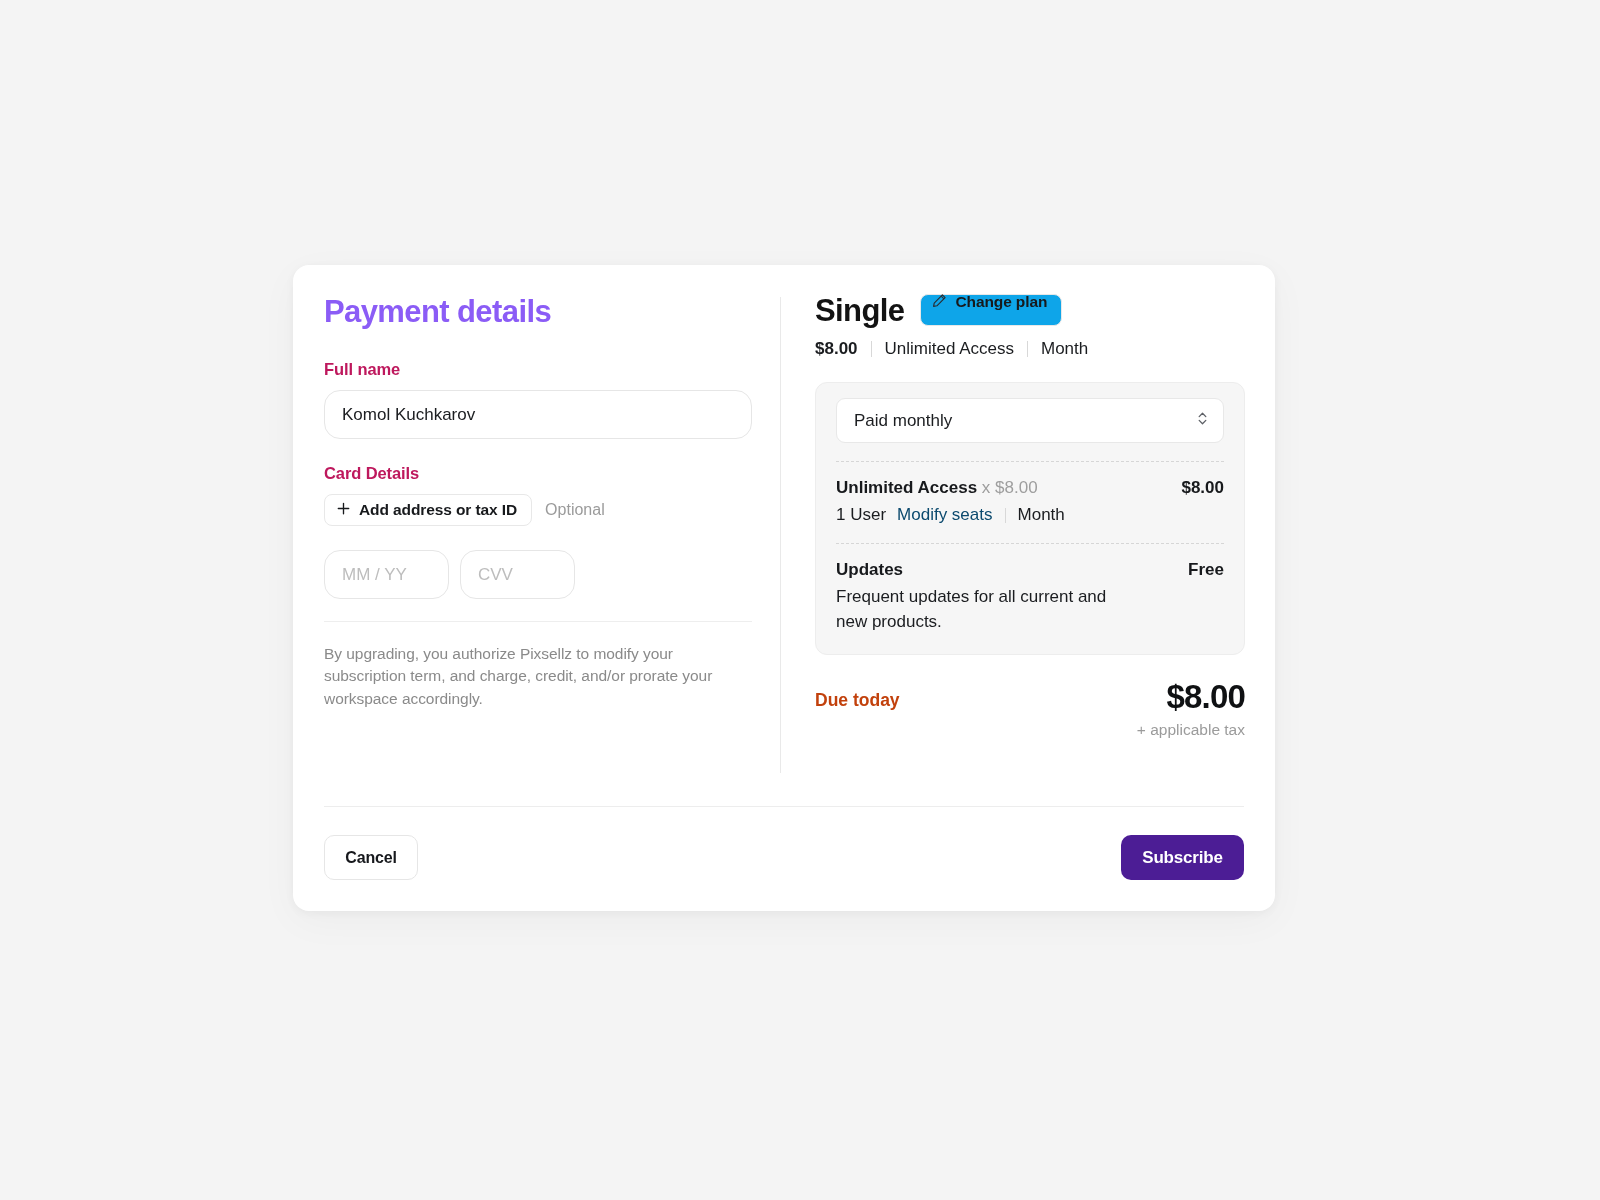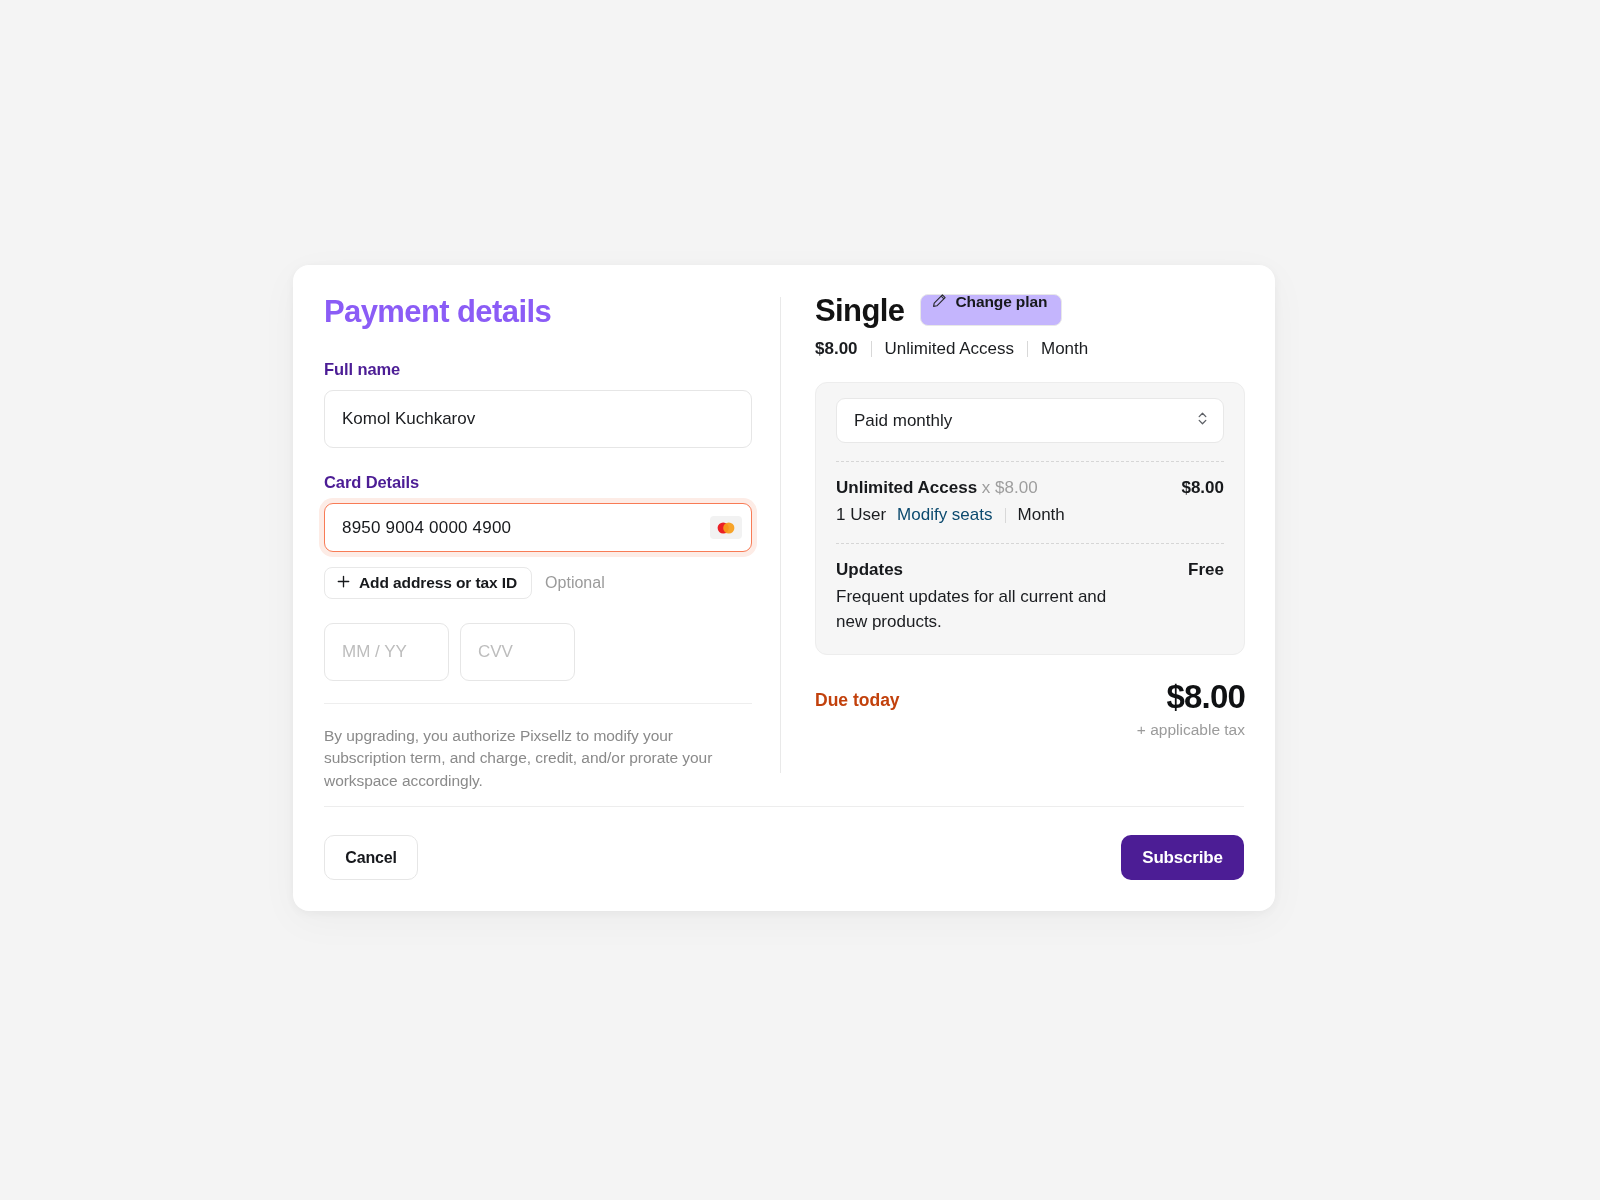--- a/index.html
+++ b/index.html
@@ -51,31 +51,31 @@
     font-weight: bold;
     color: #8b5cf6;
     letter-spacing: -0.6px;
     margin: 0 0 31px 0;
     line-height: 1.1;
   }
 
   .field-label {
     font-size: 16.5px;
     font-weight: bold;
-    color: #4c1d95;
+    color: #be185d;
     margin-bottom: 11px;
     letter-spacing: -0.1px;
   }
 
   .text-input {
     box-sizing: border-box;
     width: 100%;
-    height: 58px;
+    height: 49px;
     border: 1px solid #e6e6e6;
-    border-radius: 9px;
+    border-radius: 16px;
     background: #ffffff;
     font-family: "Liberation Sans", sans-serif;
     font-size: 17px;
     color: #1b1d20;
     padding: 0 17px;
     outline: none;
     display: flex;
     align-items: center;
   }
   .text-input::placeholder { color: #bdbdbd; }
@@ -196,21 +196,21 @@
     line-height: 1;
   }
   #change-plan-button {
     display: inline-flex;
     align-items: center;
     gap: 8px;
     height: 32px;
     padding: 0 14px 16px 11px;
     border: 1px solid #e8e8e8;
     border-radius: 8px;
-    background: #c4b5fd;
+    background: #0ea5e9;
     font-size: 15.5px;
     font-weight: bold;
     color: #17191c;
     letter-spacing: -0.1px;
     cursor: pointer;
     font-family: "Liberation Sans", sans-serif;
     box-sizing: border-box;
   }
 
   #plan-meta-row {
@@ -387,32 +387,20 @@
 
   <div id="payment-panel">
 
     <div id="page-title">Payment details</div>
 
     <div class="field-label">Full name</div>
     <input id="full-name-input" class="text-input" type="text" value="Komol Kuchkarov" style="">
 
     <div class="field-label">Card Details</div>
 
-    <div id="card-number-wrap">
-      <div id="card-number-ring"></div>
-      <div id="card-number-field">
-        <span id="card-number-value">8950 9004 0000 4900</span>
-        <span id="mastercard-icon">
-          <svg width="22" height="14" viewBox="0 0 22 14" aria-hidden="true">
-            <circle cx="8.2" cy="7" r="5.6" fill="#eb2026"></circle>
-            <circle cx="13.8" cy="7" r="5.6" fill="#f79e1b" fill-opacity="0.93"></circle>
-          </svg>
-        </span>
-      </div>
-    </div>
 
     <div id="address-row">
       <button id="add-address-button">
         <span>
           <svg width="13" height="13" viewBox="0 0 13 13" aria-hidden="true">
             <path d="M6.5 1.3 V11.7 M1.3 6.5 H11.7" stroke="#17191c" stroke-width="1.35" stroke-linecap="round"></path>
           </svg>
         </span>
         <span>Add address or tax ID</span>
       </button>

